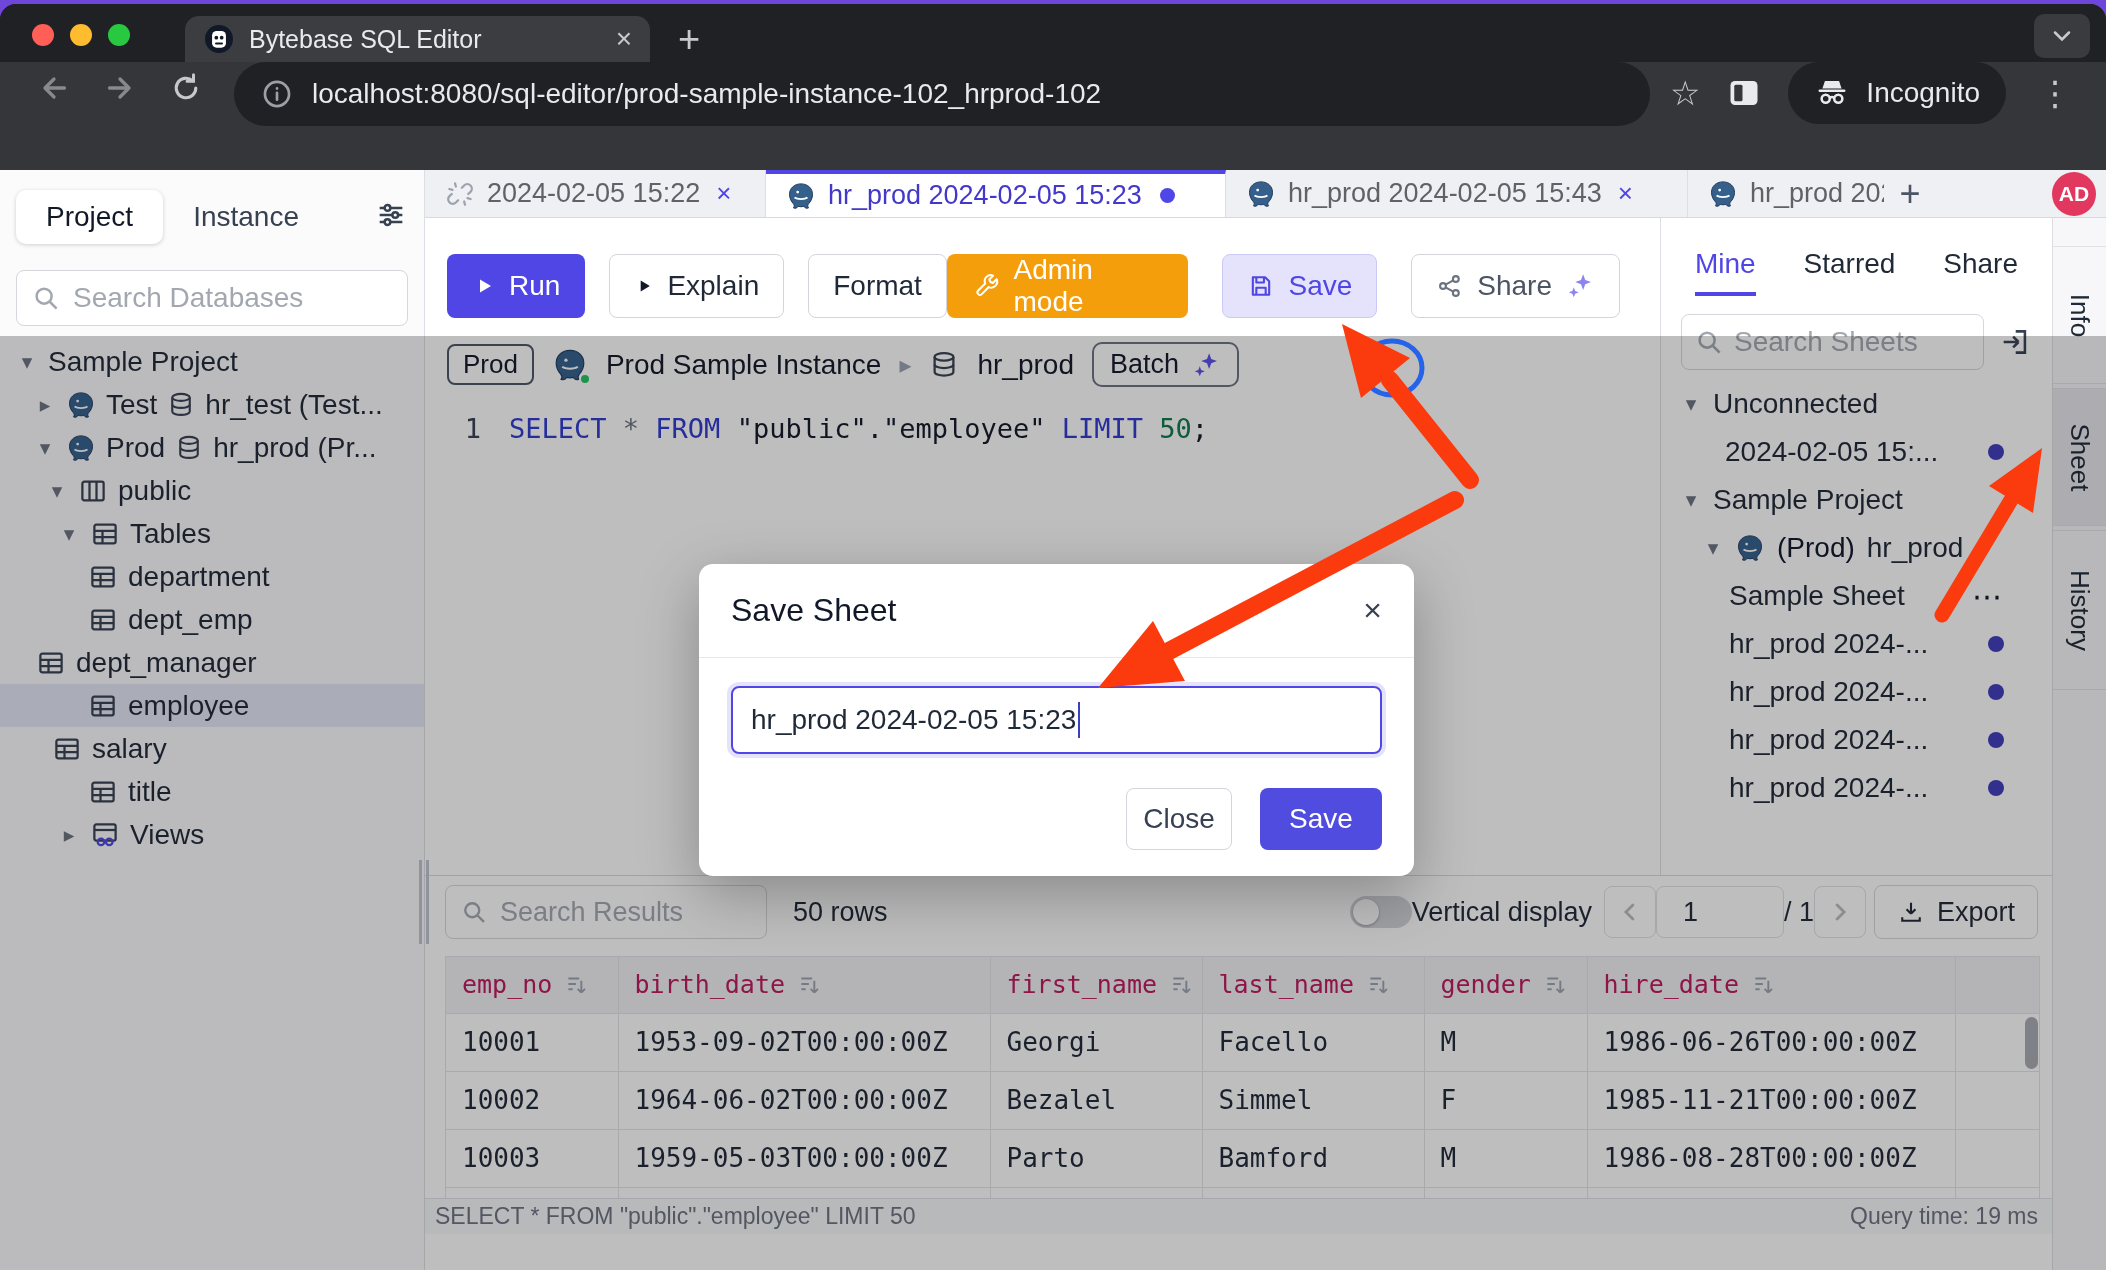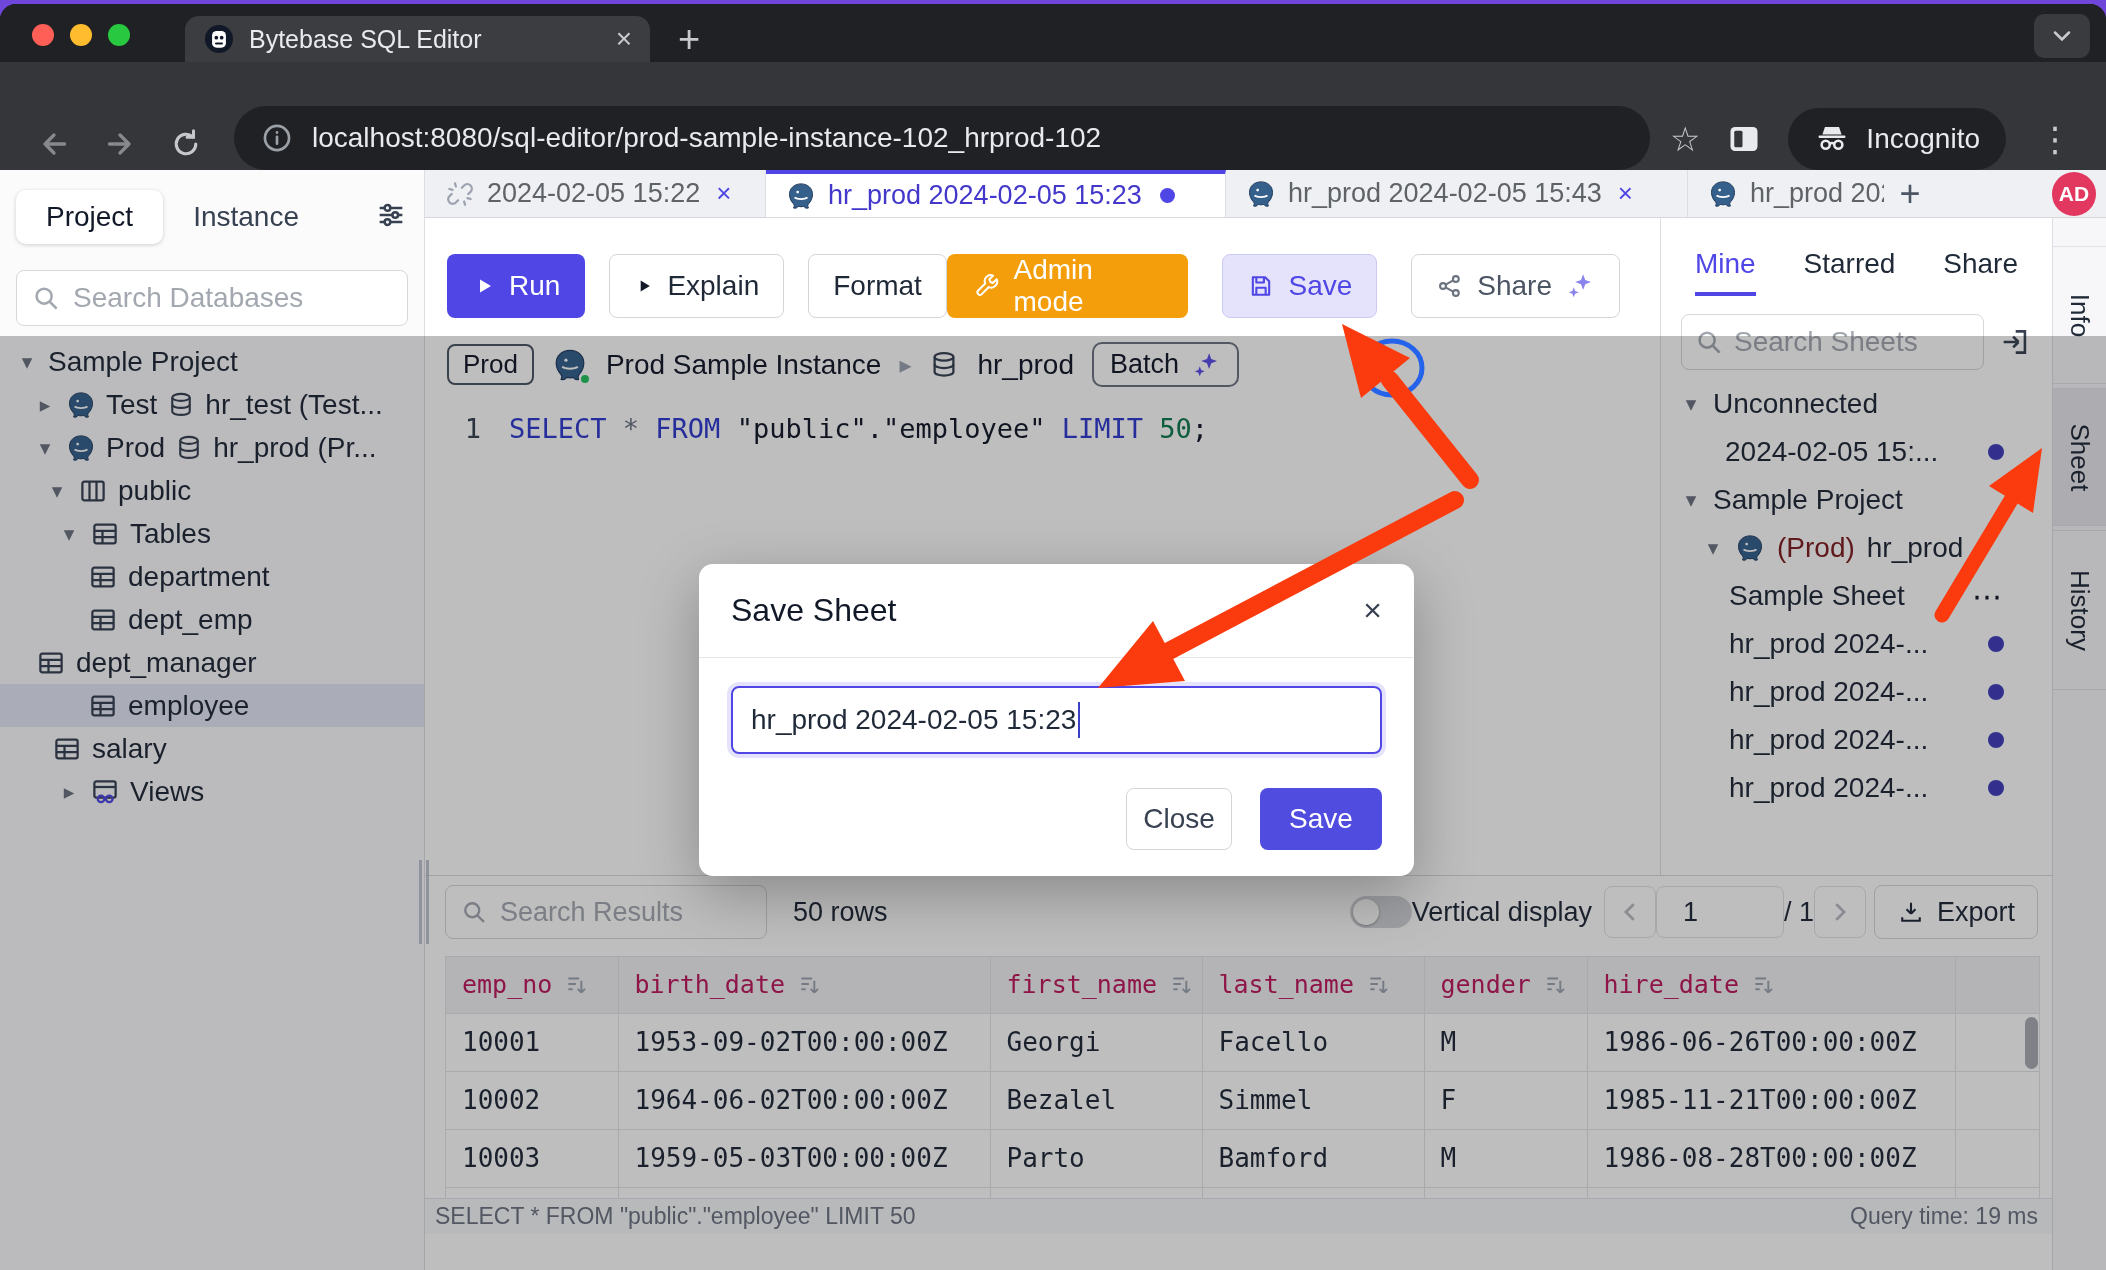--- a/index.html
+++ b/index.html
@@ -13,21 +13,21 @@
   .chrome-tabs { height:58px; position:relative; background:#202124; }
   .lights { position:absolute; left:32px; top:20px; display:flex; gap:16px; }
   .light { width:22px; height:22px; border-radius:50%; }
   .btab { position:absolute; left:185px; top:12px; width:465px; height:46px; background:#3c3d40;
           border-radius:14px 14px 0 0; display:flex; align-items:center; padding:0 18px; gap:14px; }
   .btab-title { color:#e8eaed; font-size:25px; flex:1; white-space:nowrap; overflow:hidden; }
   .btab-close { color:#c7c9cd; font-size:28px; cursor:default; }
   .newtab { position:absolute; left:678px; top:18px; color:#c7c9cd; font-size:38px; line-height:34px; }
   .winchev { position:absolute; right:16px; top:10px; width:56px; height:44px; background:#3a3b3e;
              border-radius:10px; display:flex; align-items:center; justify-content:center; }
-  .chrome-toolbar { height:108px; background:#35363a; display:flex; align-items:flex-end; padding:0 28px; }
+  .chrome-toolbar { height:108px; background:#35363a; display:flex; align-items:flex-start; padding:0 28px; }
   .navic { width:52px; height:52px; display:flex; align-items:center; justify-content:center; margin-right:14px; }
   .omnibox { flex:1; height:64px; background:#202124; border-radius:32px; display:flex; align-items:center;
              padding:0 26px; gap:18px; margin:0 20px 0 8px; min-width:0; }
   .url { color:#e8eaed; font-size:28px; white-space:nowrap; overflow:hidden; }
   .tool-right { display:flex; align-items:center; gap:26px; }
   .incog { height:62px; background:#1f2124; border-radius:31px; display:flex; align-items:center;
            gap:16px; padding:0 26px; color:#e8eaed; font-size:28px; }
   .dots { color:#c7c9cd; font-size:34px; padding:0 6px; }
   .star { color:#c7c9cd; font-size:34px; }
 
@@ -40,21 +40,21 @@
   .sb-tabs { display:flex; align-items:center; margin:20px 16px 0; }
   .sb-tab { height:54px; display:flex; align-items:center; justify-content:center; font-size:28px; color:#374151; padding:0 30px; }
   .sb-tab.active { background:#fff; border-radius:10px; box-shadow:0 1px 4px rgba(0,0,0,.18); color:#111827; }
   .sb-filter { margin-left:auto; }
   .sb-search { margin:26px 16px 14px; height:56px; border:1.5px solid #d5d7dc; border-radius:8px; background:#fff;
                display:flex; align-items:center; gap:12px; padding:0 14px; }
   .ph { color:#a3a8b0; font-size:28px; white-space:nowrap; overflow:hidden; }
   .trow { height:43px; display:flex; align-items:center; gap:10px; font-size:28px; color:#1f2937; white-space:nowrap; }
   .trow .tri { color:#6b7280; font-size:21px; width:22px; text-align:center; flex:none; }
   .trow.sel { background:#e4e6f5; }
-  .dim-txt { color:#7f1d1d; }
+  .dim-txt { color:#0f172a; }
   .icn { flex:none; display:inline-flex; }
   .resize-handle { position:absolute; left:419px; top:690px; width:10px; height:84px; z-index:45;
                    border-left:3px solid #8f939b; border-right:3px solid #8f939b; }
 
   
   .rcol { flex:1; display:flex; flex-direction:column; min-width:0; }
   .etabs { height:48px; background:#eef0f3; border-bottom:1px solid #d7d9de; display:flex; align-items:stretch; }
   .etab { display:flex; align-items:center; gap:12px; padding:0 20px; font-size:27px; color:#5f6368;
           border-right:1px solid #dcdee2; white-space:nowrap; overflow:hidden; }
   .etab.active { background:#fff; color:#4338ca; border-top:4px solid #4f46e5; }
@@ -468,20 +468,28 @@
           </span>
         <span>employee</span>
       </div>
       <div class="trow" style="padding-left:52px">
         <span class="icn" style="color:#374151">
             <svg width="30" height="30">
               <use href="#i-table"></use>
             </svg>
           </span>
         <span>salary</span>
+      </div>
+      <div class="trow" style="padding-left:88px">
+        <span class="icn" style="color:#374151">
+            <svg width="30" height="30">
+              <use href="#i-table"></use>
+            </svg>
+          </span>
+        <span>title</span>
       </div>
       <div class="trow" style="padding-left:58px">
         <span class="tri">▸</span>
         <span class="icn">
             <svg width="30" height="30" style="color:#374151">
               <use href="#i-views"></use>
             </svg>
           </span>
         <span>Views</span>
       </div>

